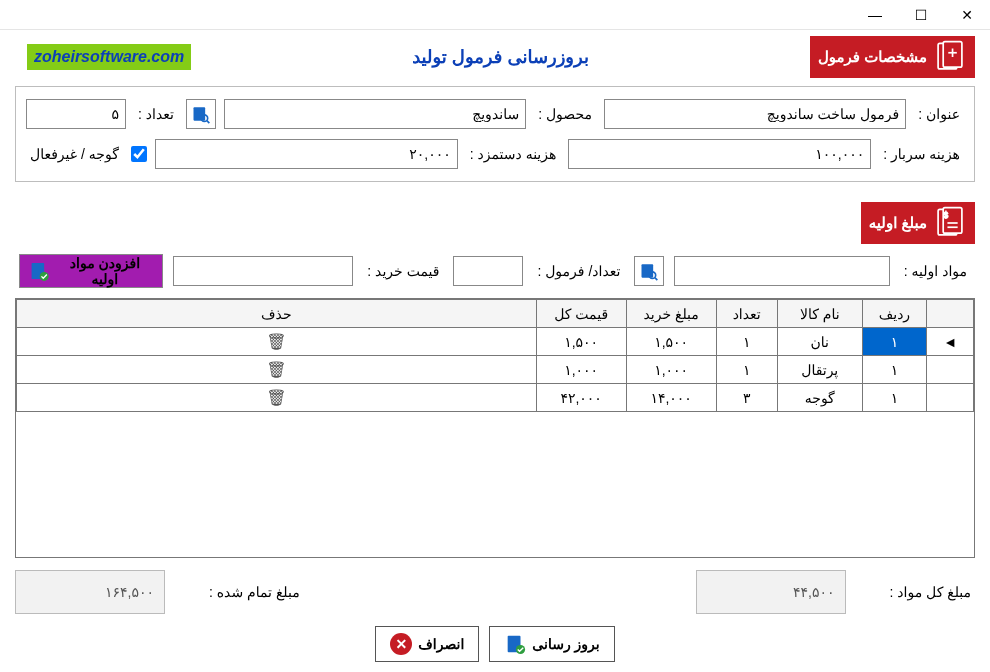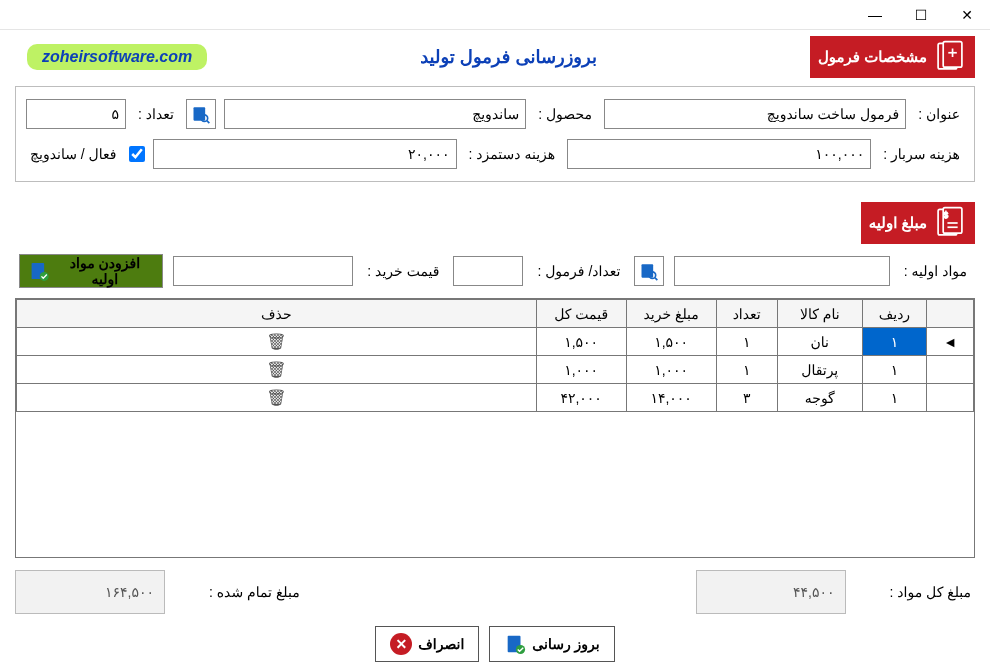--- a/index.html
+++ b/index.html
@@ -4,37 +4,37 @@
 <style>
 * { box-sizing: border-box; margin: 0; padding: 0; font-family: Tahoma, Arial, sans-serif; }
 body { background: #fff; width: 990px; height: 672px; overflow: hidden; direction: rtl; }
 
 .titlebar { height: 30px; display: flex; flex-direction: row-reverse; align-items: center; border-bottom: 1px solid #e5e5e5; direction: ltr; }
 .titlebar .winbtn { width: 46px; height: 30px; display: flex; align-items: center; justify-content: center; font-size: 14px; cursor: pointer; }
 
 .content { padding: 0 15px; }
 
 .header-row { display: flex; align-items: center; justify-content: space-between; padding: 6px 0 0; }
-.brand { background: #bef264; color: #0c40b7; font-weight: bold; font-style: italic; padding: 4px 15px; font-size: 16px; direction: ltr; margin-left: 12px; border-radius: 10px; }
+.brand { background: #84cc16; color: #0c40b7; font-weight: bold; font-style: italic; padding: 4px 7px; font-size: 16px; direction: ltr; margin-left: 12px; }
 .page-title { color: #0c40b7; font-size: 18px; font-weight: bold; flex: 1; text-align: center; }
 .section-tag { background: #c51c24; color: #fff; display: flex; align-items: center; padding: 4px 8px; font-size: 15px; font-weight: bold; gap: 6px; }
 .section-tag svg { width: 34px; height: 34px; fill: #c51c24; stroke: #fff; }
 
 .form-area { border: 1px solid #bdbdbd; margin-top: 8px; padding: 12px 10px; }
 .form-row { display: flex; align-items: center; gap: 8px; margin-bottom: 10px; }
 .form-row:last-child { margin-bottom: 0; }
 .lbl { font-size: 14px; white-space: nowrap; padding: 0 4px; }
 .inp { border: 1px solid #888; height: 30px; padding: 2px 6px; font-size: 14px; background: #fff; direction: rtl; }
 .srchbtn { width: 30px; height: 30px; display: flex; align-items: center; justify-content: center; border: 1px solid #888; background: #fff; cursor: pointer; }
 .chk { width: 16px; height: 16px; }
 
 .section2 { margin-top: 20px; display: flex; justify-content: flex-start; }
 
 .material-row { display: flex; align-items: center; gap: 10px; margin-top: 10px; padding: 0 4px; }
-.add-btn { display: flex; align-items: center; gap: 6px; border: 1px solid #888; background: #4d7c0f; height: 34px; padding: 0 8px; font-size: 14px; font-weight: bold; cursor: pointer; }
+.add-btn { display: flex; align-items: center; gap: 6px; border: 1px solid #888; background: #a21caf; height: 34px; padding: 0 8px; font-size: 14px; font-weight: bold; cursor: pointer; }
 
 .table-wrap { border: 1px solid #777; margin-top: 10px; height: 260px; overflow: auto; background: #fff; }
 table { width: 100%; border-collapse: collapse; font-size: 14px; }
 th, td { border: 1px solid #777; padding: 4px 16px; text-align: center; height: 28px; }
 th { background: #f5f5f5; font-weight: normal; }
 .row-sel { background: #0066cc; color: #fff; }
 .row-ptr { width: 16px; border-left: none; }
 .trash { cursor: pointer; color: #555; font-size: 16px; }
 
 .totals { display: flex; gap: 40px; margin-top: 12px; align-items: center; }
@@ -84,21 +84,21 @@
       </div>
       <span class="lbl">تعداد :</span>
       <input class="inp" style="width: 100px;" value="۵">
     </div>
     <div class="form-row">
       <span class="lbl">هزینه سربار :</span>
       <input class="inp" style="flex: 1 1 0%;" value="۱۰۰,۰۰۰">
       <span class="lbl">هزینه دستمزد :</span>
       <input class="inp" style="flex: 1 1 0%;" value="۲۰,۰۰۰">
       <input type="checkbox" class="chk" checked="" style="">
-      <span class="lbl">فعال / ساندویچ</span>
+      <span class="lbl">گوجه / غیرفعال</span>
     </div>
   </div>
 
   <div class="section2">
     <div class="section-tag">
       <svg viewBox="0 0 40 40">
           <rect x="6" y="4" width="22" height="30" rx="2" fill="none" stroke-width="2"></rect>
           <rect x="12" y="2" width="22" height="30" rx="2" fill="#c51c24" stroke-width="2"></rect>
           <text x="18" y="14" font-size="10" fill="#fff">$</text>
           <line x1="17" y1="20" x2="29" y2="20" stroke-width="2"></line>

